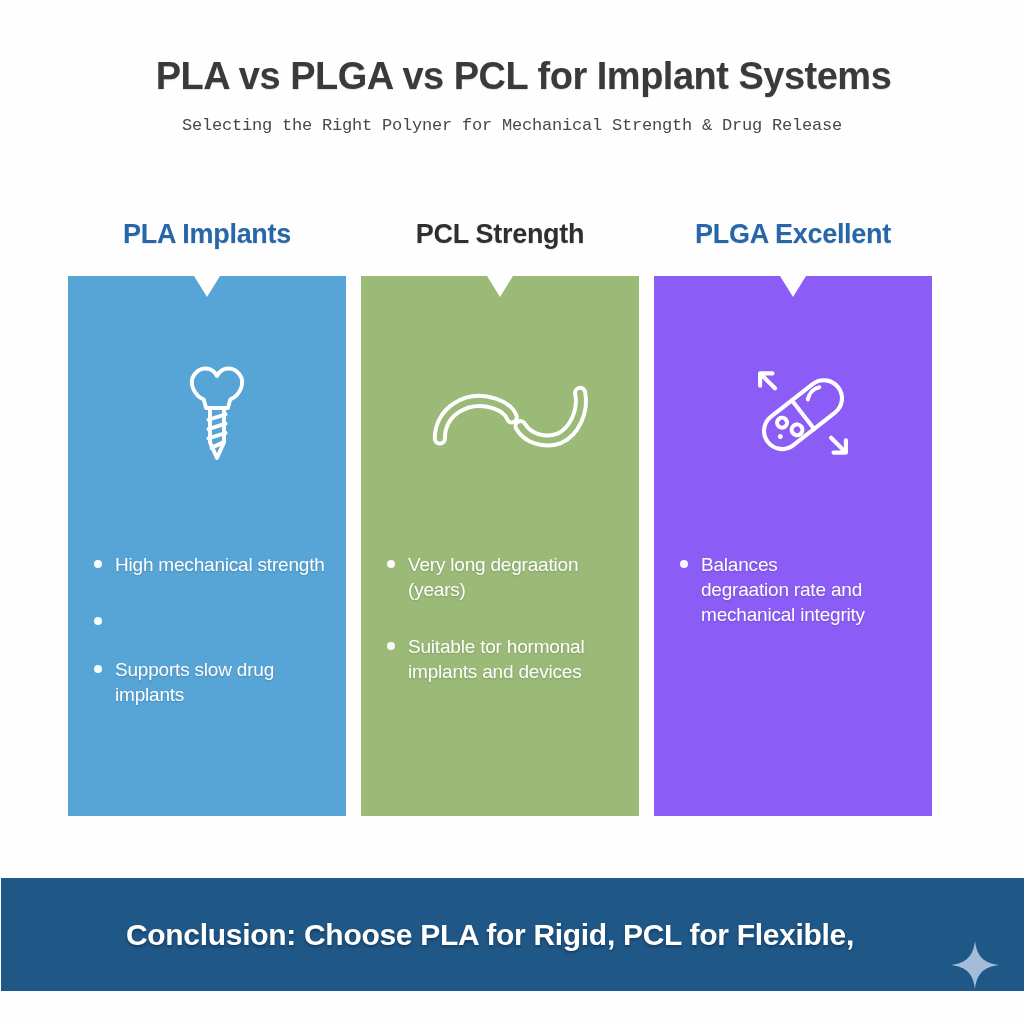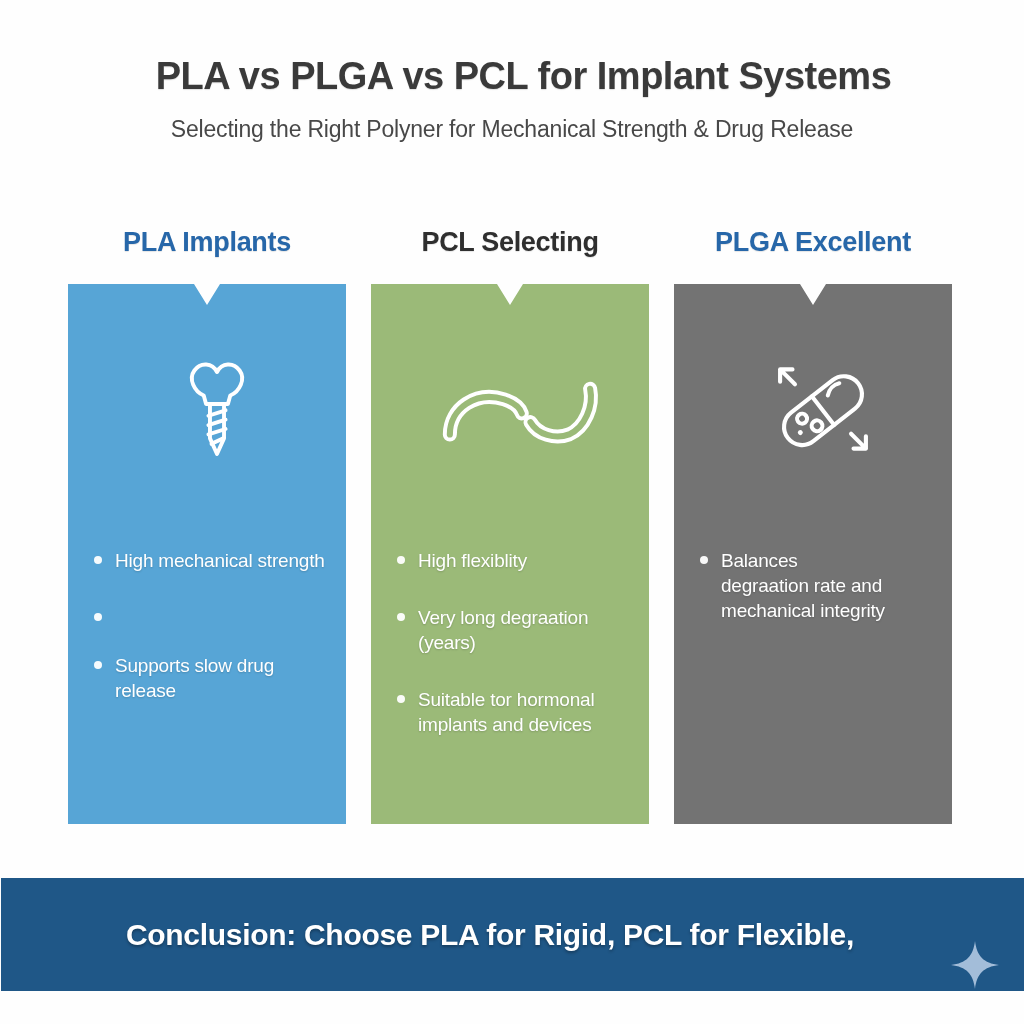--- a/index.html
+++ b/index.html
@@ -16,45 +16,46 @@
     font-size: 38px;
     font-weight: bold;
     color: #3a3a3a;
     letter-spacing: -0.5px;
     text-shadow: 0 1px 1px rgba(0,0,0,0.12);
     padding-left: 23px;
   }
   .subtitle {
     margin-top: 18px;
     text-align: center;
-    font-size: 23px;
+    font-size: 17px;
     color: #484848;
     letter-spacing: -0.2px;
+    font-family: Liberation Mono, monospace;
   }
   .columns {
     margin-top: 84px;
     display: flex;
     justify-content: flex-start;
     padding-left: 68px;
-    gap: 25px;
+    gap: 15px;
   }
   .column { width: 278px; }
   .col-header {
     height: 36px;
     text-align: center;
     font-size: 27px;
     font-weight: bold;
     letter-spacing: -0.3px;
     margin-bottom: 21px;
     text-shadow: 0 1px 1px rgba(0,0,0,0.10);
   }
   .card {
     height: 540px;
     clip-path: polygon(0 0, calc(50% - 13px) 0, 50% 21px, calc(50% + 13px) 0, 100% 0, 100% 100%, 0 100%);
-    padding: 0 6px 0 26px;
+    padding: 12px 6px 0 26px;
   }
   .icon-area {
     height: 250px;
     display: flex;
     align-items: center;
     justify-content: center;
   }
   .bullets { margin-top: 14px; }
   .bullet-item {
     display: flex;
@@ -126,63 +127,59 @@
         <div class="bullets">
           <div class="bullet-item">
             <span class="bullet-dot"></span>
             <span class="bullet-text">High mechanical strength</span>
           </div>
           <div class="bullet-item">
             <span class="bullet-dot"></span>
           </div>
           <div class="bullet-item">
             <span class="bullet-dot"></span>
-            <span class="bullet-text">Supports slow drug release</span>
+            <span class="bullet-text">Supports slow drug implants</span>
           </div>
         </div>
       </div>
     </div>
 
     <div class="column col-pcl">
-      <div class="col-header" style="color:#2f2f2f">PCL Selecting</div>
+      <div class="col-header" style="color:#2f2f2f">PCL Strength</div>
       <div class="card" style="background:#9bba78">
         <div class="icon-area">
           <svg class="card-icon" width="176" height="114" viewBox="0 0 200 130" fill="none" stroke-linecap="round">
             <g stroke="#ffffff" stroke-width="16">
               <path d="M20,94 C20,64 50,44 82,54 C94,58 100,64 102,70"></path>
               <path d="M112,80 C120,94 140,100 156,94 C174,86 184,62 180,42"></path>
             </g>
             <g stroke="#9bba78" stroke-width="7">
               <path d="M20,94 C20,64 50,44 82,54 C94,58 100,64 102,70"></path>
               <path d="M112,80 C120,94 140,100 156,94 C174,86 184,62 180,42"></path>
             </g>
           </svg>
         </div>
         <div class="bullets">
           <div class="bullet-item">
             <span class="bullet-dot"></span>
-            <span class="bullet-text">High flexiblity</span>
-          </div>
-          <div class="bullet-item">
-            <span class="bullet-dot"></span>
             <span class="bullet-text">Very long degraation
 (years)</span>
           </div>
           <div class="bullet-item">
             <span class="bullet-dot"></span>
             <span class="bullet-text">Suitable tor hormonal
 implants and devices</span>
           </div>
         </div>
       </div>
     </div>
 
     <div class="column col-plga">
       <div class="col-header" style="color:#2767a9">PLGA Excellent</div>
-      <div class="card" style="background:#737373">
+      <div class="card" style="background:#8b5cf6">
         <div class="icon-area">
           <svg class="card-icon" width="132" height="132" viewBox="0 0 160 160" fill="none" stroke="#ffffff" stroke-width="5" stroke-linecap="round" stroke-linejoin="round">
             <g transform="rotate(-38 80 82)">
               <rect x="26" y="60" width="108" height="44" rx="22"></rect>
               <line x1="80" y1="60" x2="80" y2="104"></line>
               <circle cx="54" cy="74" r="6"></circle>
               <circle cx="63" cy="92" r="6.5"></circle>
               <circle cx="42" cy="86" r="3" fill="#ffffff" stroke="none"></circle>
               <path d="M96,71 C102,66 110,65 116,68"></path>
             </g>

